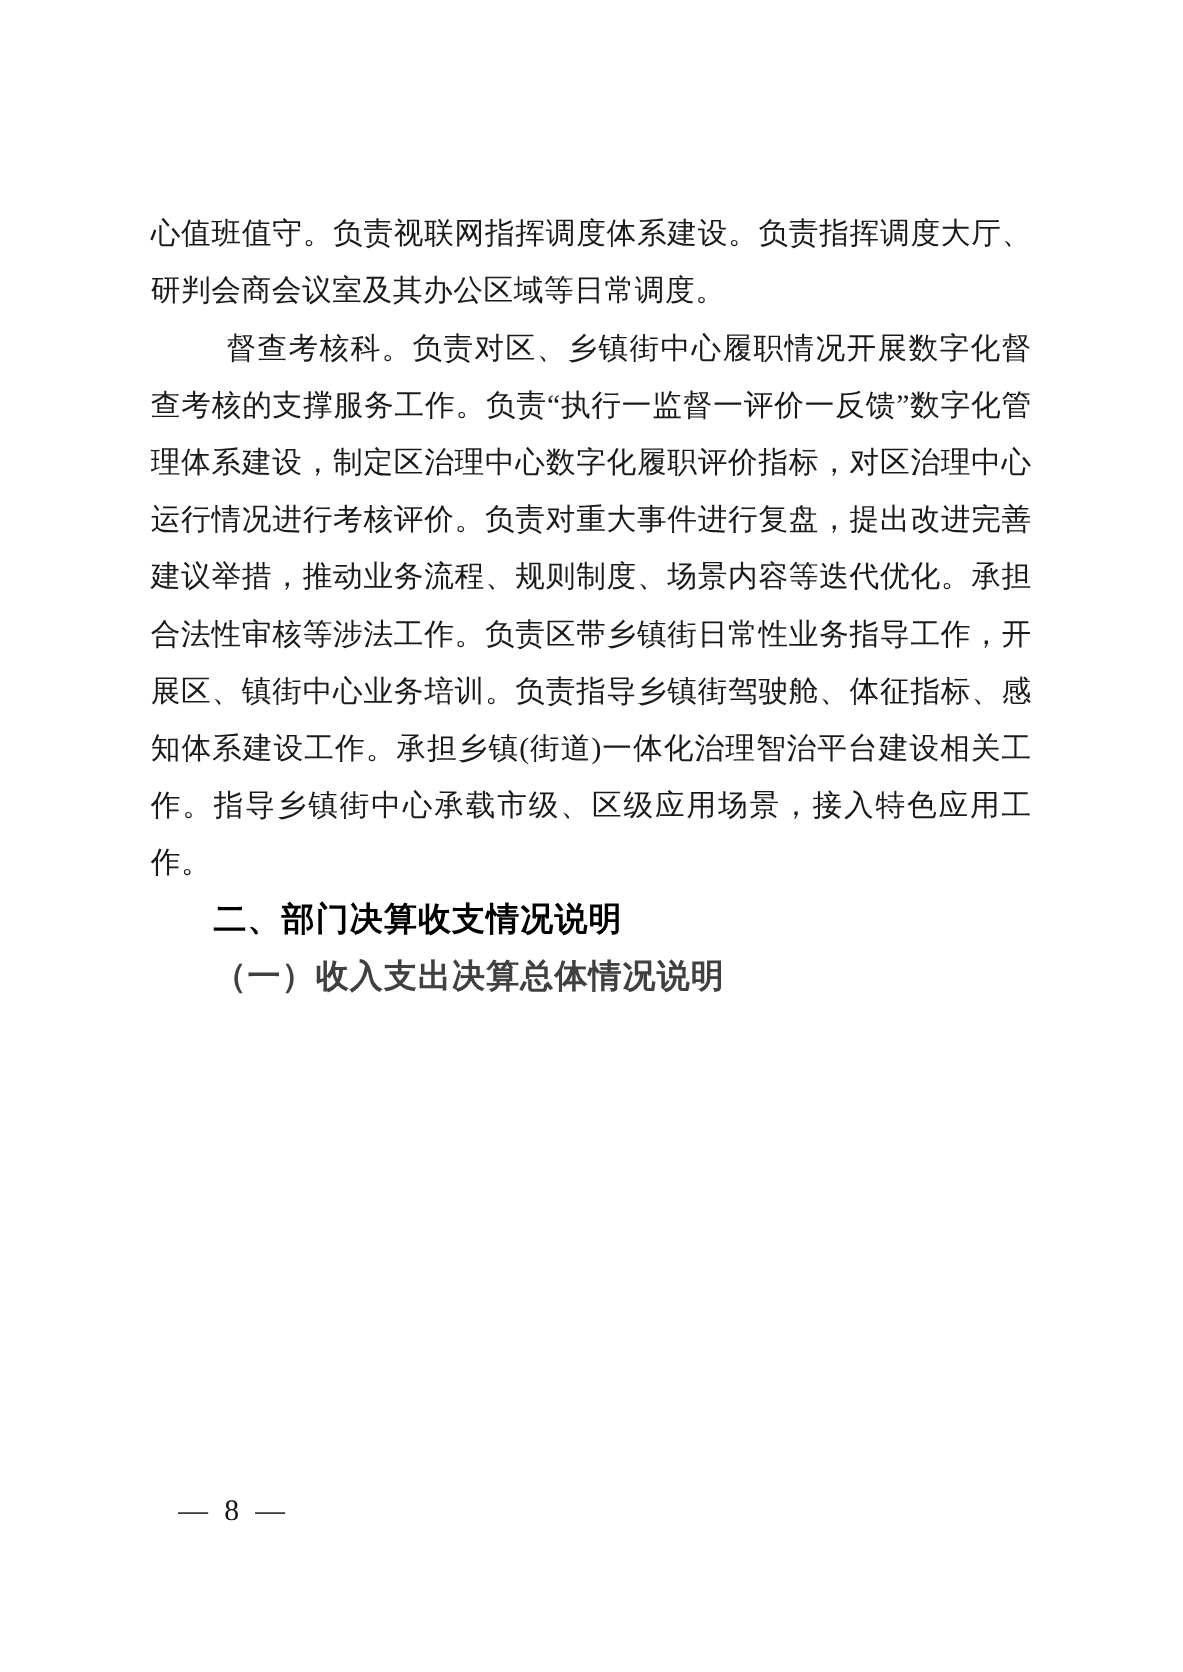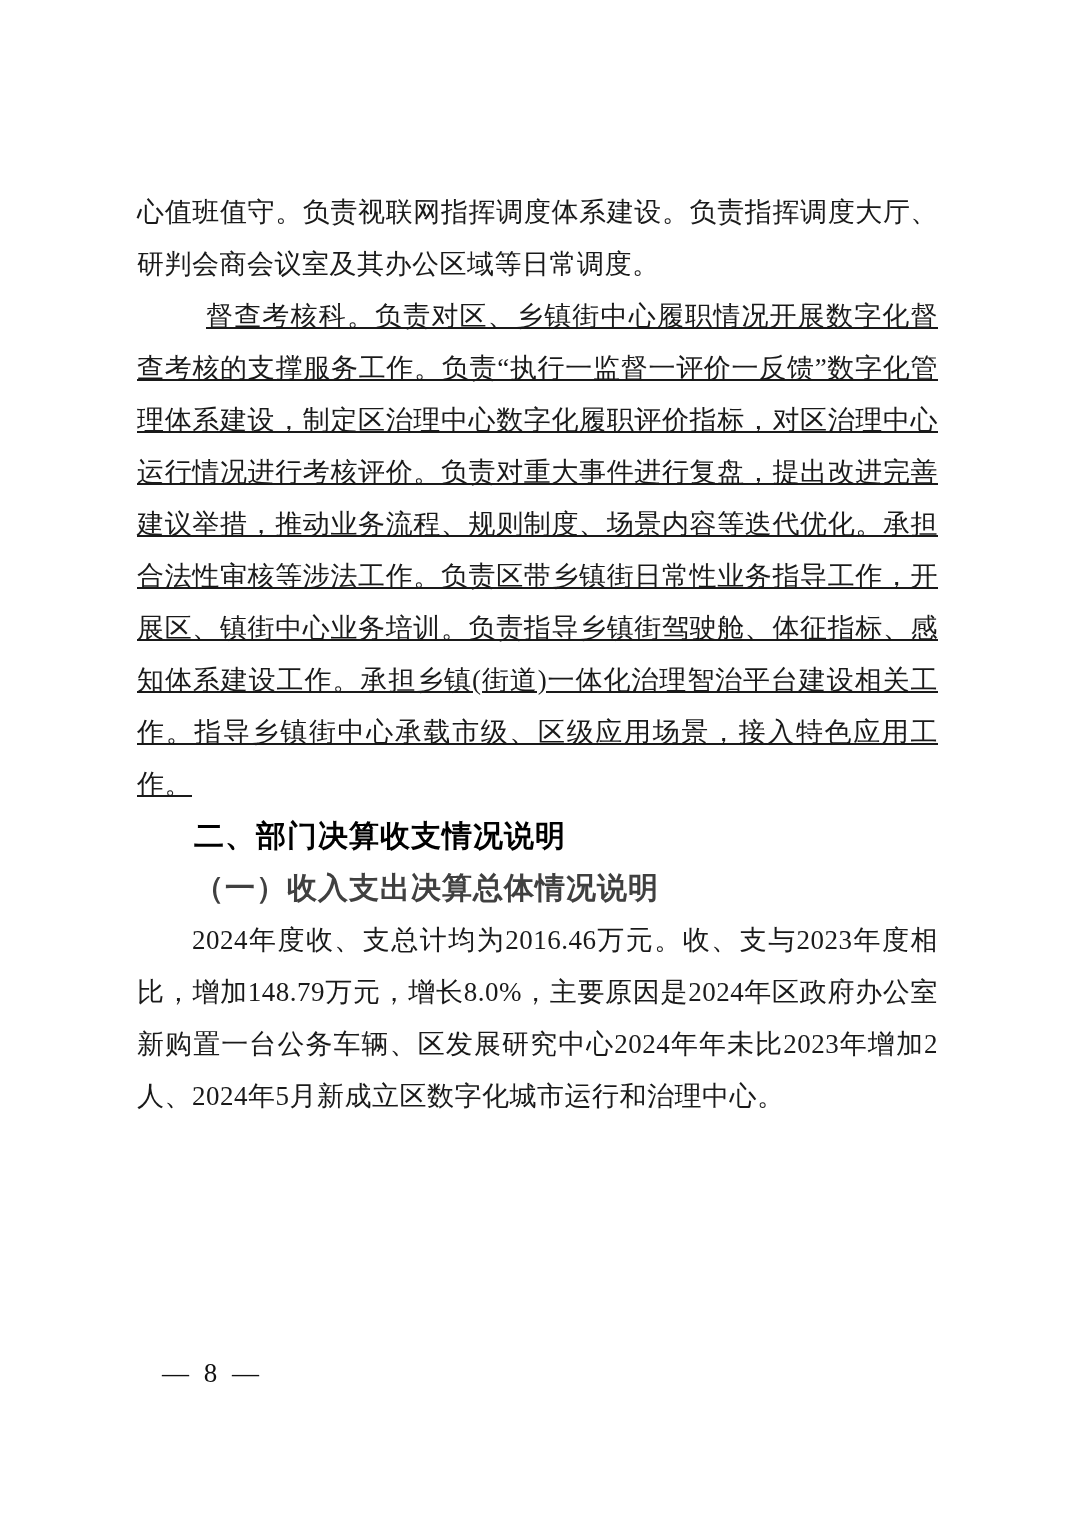--- a/index.html
+++ b/index.html
@@ -25,21 +25,21 @@
   .para {
     margin: 0;
     font-size: 27px;
     line-height: 52px;
     letter-spacing: 0.5px;
     text-align: justify;
     text-align-last: left;
     color: #1a1a1a;
   }
   .indent { text-indent: 55px; }
-  .indent-lg { text-indent: 69px; text-decoration: underline; }
+  .indent-lg { text-indent: 69px; }
   .no-indent { text-indent: 0; }
   .heading-1 {
     margin: 0;
     font-size: 30px;
     line-height: 52px;
     font-weight: 900;
     font-family: "Liberation Sans", "DejaVu Sans", sans-serif;
     text-indent: 57px;
     letter-spacing: 1px;
     color: #000000;
@@ -74,19 +74,18 @@
   <div class="body-text">
 
     <p class="para no-indent">心值班值守。负责视联网指挥调度体系建设。负责指挥调度大厅、研判会商会议室及其办公区域等日常调度。</p>
 
     <p class="para indent-lg">督查考核科。负责对区、乡镇街中心履职情况开展数字化督查考核的支撑服务工作。负责“执行一监督一评价一反馈”数字化管理体系建设，制定区治理中心数字化履职评价指标，对区治理中心运行情况进行考核评价。负责对重大事件进行复盘，提出改进完善建议举措，推动业务流程、规则制度、场景内容等迭代优化。承担合法性审核等涉法工作。负责区带乡镇街日常性业务指导工作，开展区、镇街中心业务培训。负责指导乡镇街驾驶舱、体征指标、感知体系建设工作。承担乡镇(街道)一体化治理智治平台建设相关工作。指导乡镇街中心承载市级、区级应用场景，接入特色应用工作。</p>
 
     <h2 class="heading-1">二、部门决算收支情况说明</h2>
 
     <h3 class="heading-2">（一）收入支出决算总体情况说明</h3>
 
-    <p class="para indent">2024年度收、支总计均为2016.46万元。收、支与2023年度相比，增加148.79万元，增长8.0%，主要原因是2024年区政府办公室新购置一台公务车辆、区发展研究中心2024年年未比2023年增加2人、2024年5月新成立区数字化城市运行和治理中心。</p>
 
 
   </div>
 
   <div class="page-number">— 8 —</div>
 </div>
 
 </body></html>

